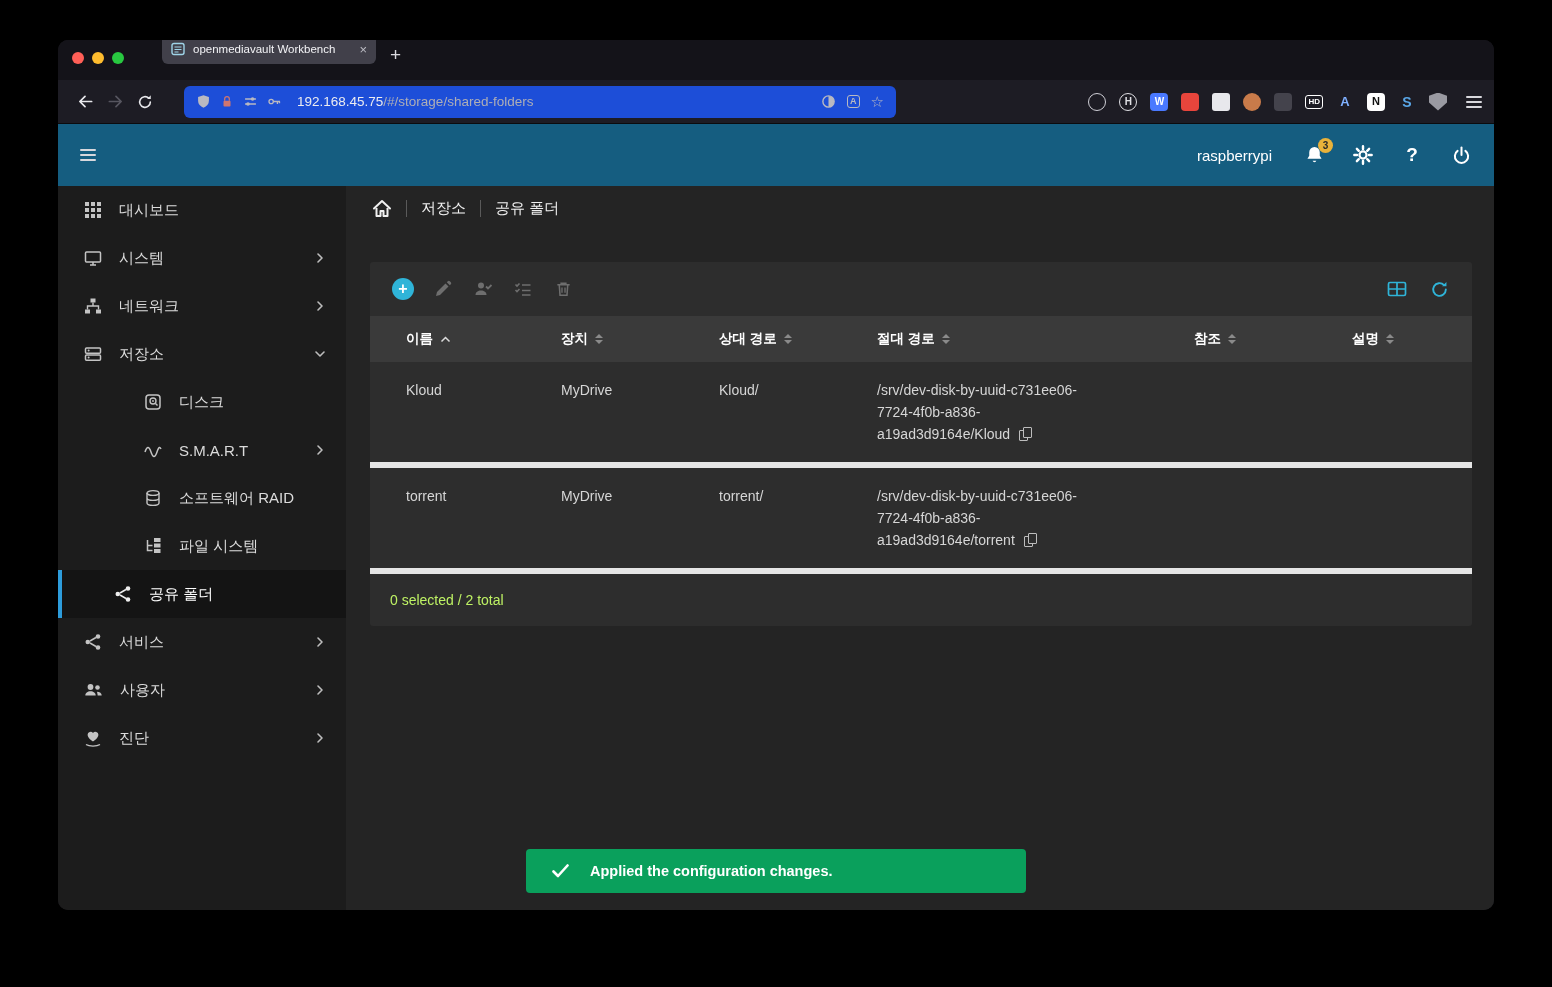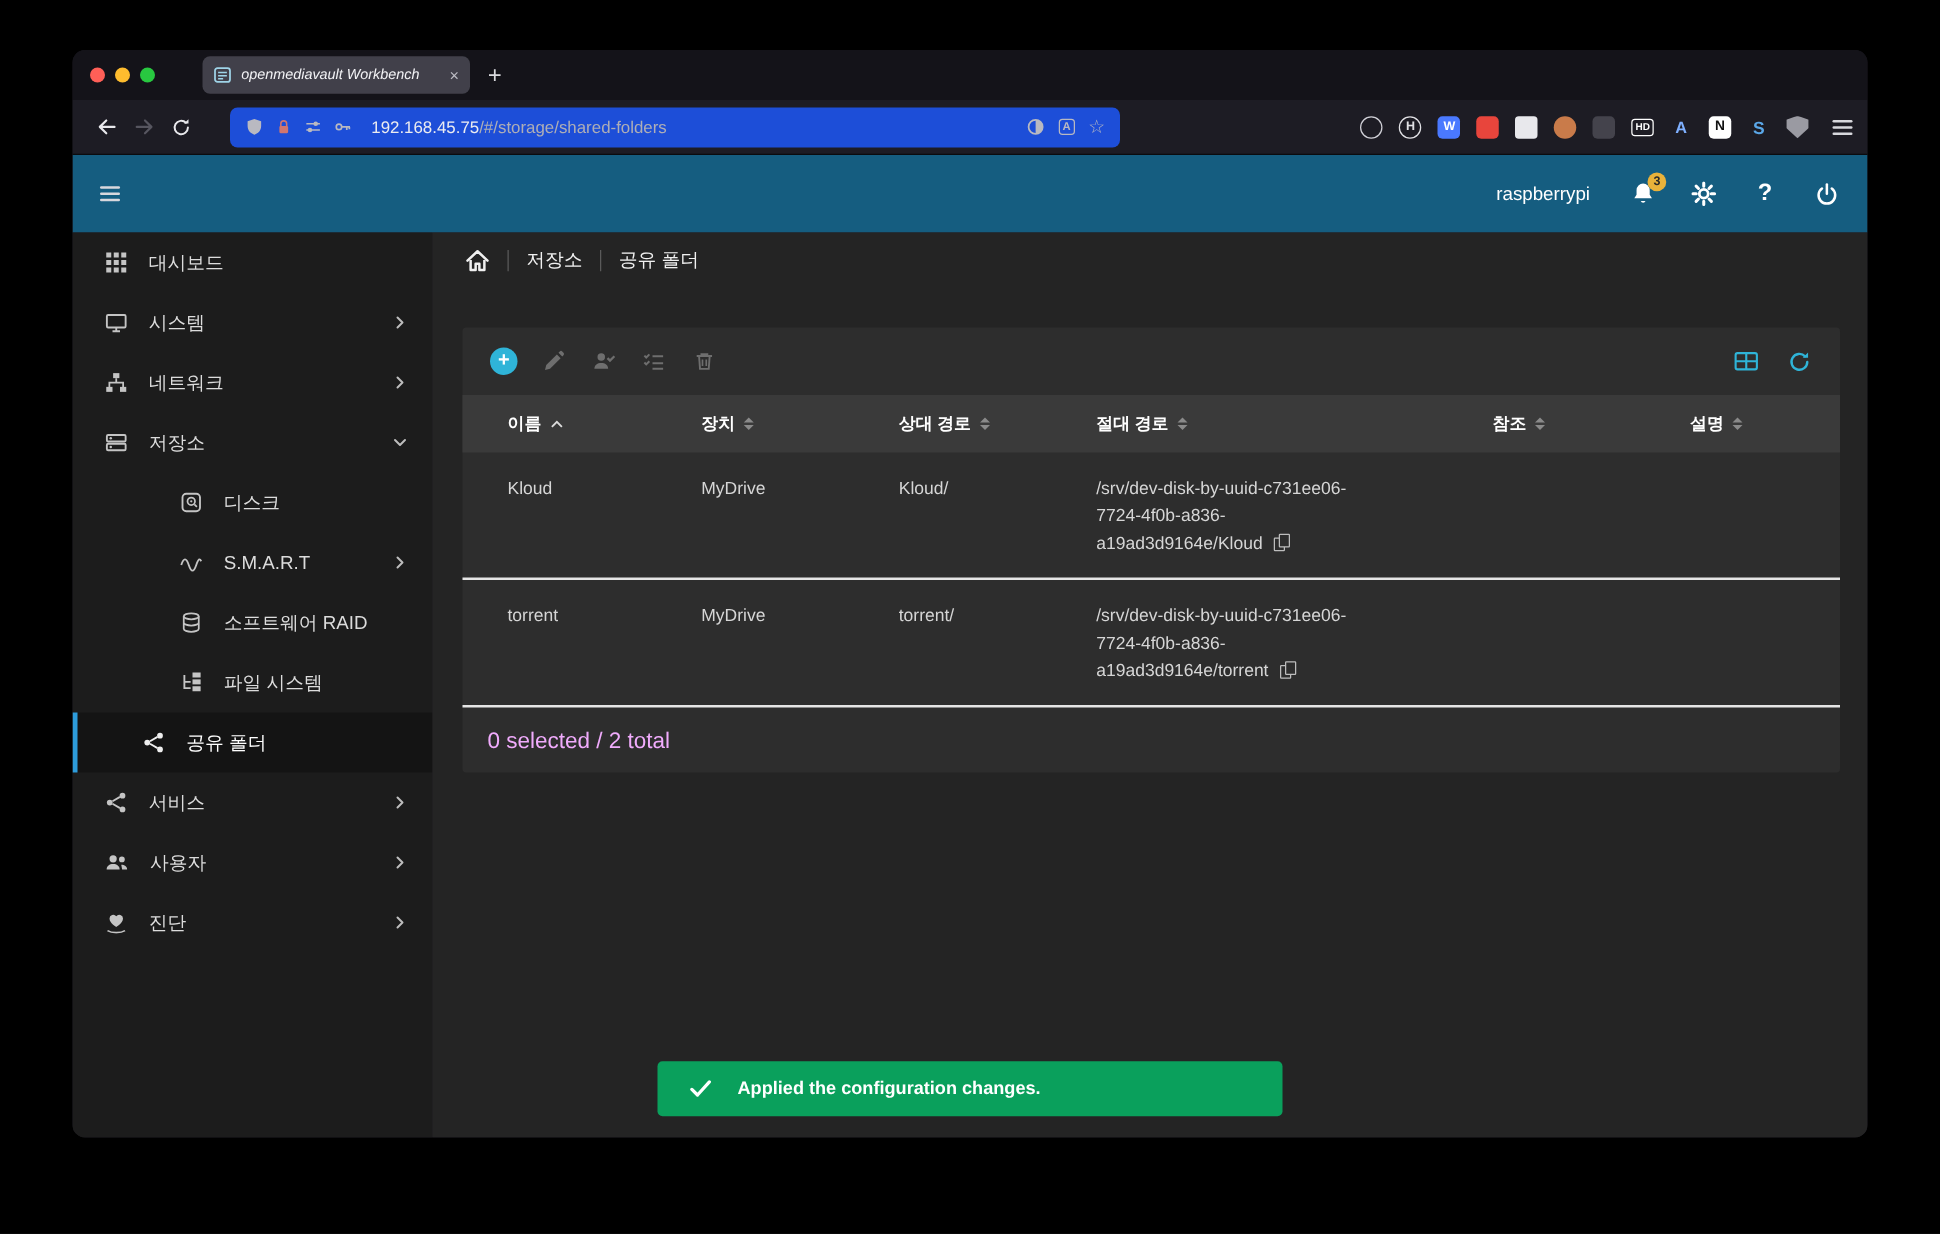--- a/index.html
+++ b/index.html
@@ -4,21 +4,21 @@
 <style>
   * { margin:0; padding:0; box-sizing:border-box; }
   html,body { width:1552px; height:987px; }
   body { background:#000; font-family:"Liberation Sans", sans-serif; position:relative; overflow:hidden; }
 
   .window { position:absolute; left:58px; top:40px; width:1436px; height:870px;
             border-radius:10px; overflow:hidden; background:#1c1b22;
             display:flex; flex-direction:column; }
 
   
-  .tabbar { height:40px; background:#141319; display:flex; align-items:center; padding:0 14px; flex:0 0 auto;font-style:italic; }
+  .tabbar { height:40px; background:#141319; display:flex; align-items:flex-end; padding:16px 14px; flex:0 0 auto; }
   .traffic { display:flex; gap:8px; }
   .dot { width:12px; height:12px; border-radius:50%; }
   .dot.red{background:#ff5f57}.dot.yellow{background:#febc2e}.dot.green{background:#28c840}
   .tab { width:214px; height:30px; background:#41404a; border-radius:6px; display:flex; align-items:center;
          gap:8px; padding:0 9px; margin-left:38px; color:#f3f3f6; font-size:11.5px; }
   .tab-title { white-space:nowrap; overflow:hidden; }
   .tab-close { margin-left:auto; color:#bcbcc4; font-size:13px; }
   .newtab { color:#d9d9de; font-size:19px; margin-left:14px; line-height:1; }
 
   .navbar { height:44px; background:#1d1c24; display:flex; align-items:center; padding:0 12px; flex:0 0 auto;
@@ -71,26 +71,26 @@
   .toolbar-right { margin-left:auto; display:flex; gap:20px; }
 
   .grid6 { display:grid; grid-template-columns:155px 158px 158px 317px 158px 1fr; padding-left:36px; }
   .thead { background:#3a3a3a; height:46px; align-items:center; color:#fff; font-size:13.5px; font-weight:bold; }
   .th { display:flex; align-items:center; gap:7px; }
   .sorter { display:inline-flex; flex-direction:column; gap:2px; }
   .sorter i { width:0; height:0; border-left:4px solid transparent; border-right:4px solid transparent; }
   .sorter .up { border-bottom:4px solid #8a8a8a; }
   .sorter .dn { border-top:4px solid #8a8a8a; }
   .trow { padding-top:17px; padding-bottom:17px; color:#d6d6d6; font-size:14px;
-          border-bottom:2px solid #e5e5e5; line-height:22px; align-items:start; }
+          border-bottom:6px solid #e5e5e5; line-height:22px; align-items:start; }
   .path-wrap { width:212px; }
   .copy { position:relative; display:inline-block; width:12px; height:13px; margin-left:9px; vertical-align:-1px; }
   .copy::before { content:""; position:absolute; left:0; top:3px; width:7px; height:9px; border:1.4px solid #bdbdbd; border-radius:1px; }
   .copy::after  { content:""; position:absolute; left:4px; top:0; width:7px; height:9px; border:1.4px solid #bdbdbd; border-radius:1px; background:#2d2d2d; }
-  .tfoot { height:52px; display:flex; align-items:center; padding:0 20px; color:#f0abfc; font-size:18px; }
+  .tfoot { height:52px; display:flex; align-items:center; padding:0 20px; color:#bef264; font-size:14px; }
 
   .toast { position:absolute; left:50%; transform:translateX(-50%); bottom:17px; width:500px; height:44px;
            background:#0aa05c; border-radius:4px; display:flex; align-items:center; gap:21px;
            padding:0 26px; color:#fff; font-size:14.5px; font-weight:bold; }
 </style>
 </head>
 <body>
 
 <div class="window">
 

